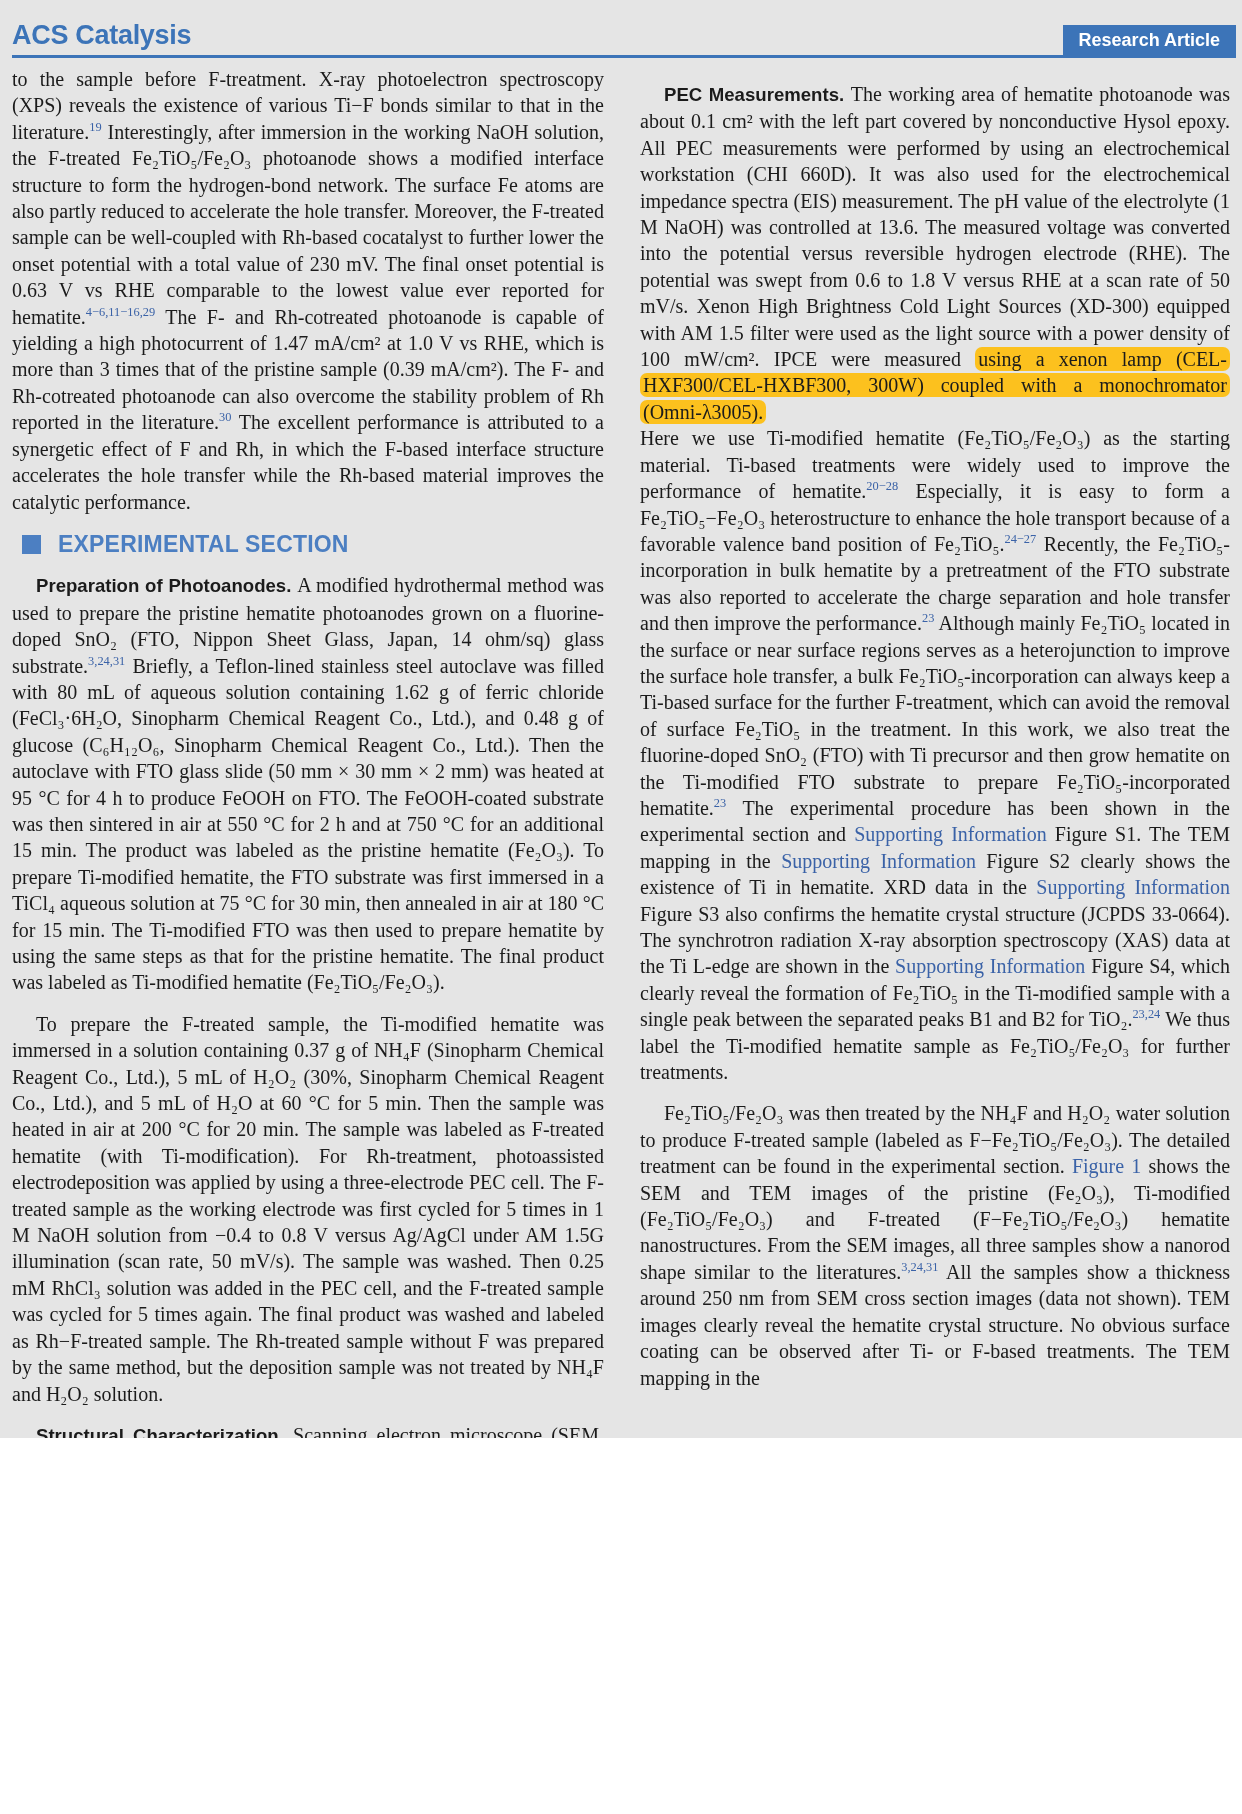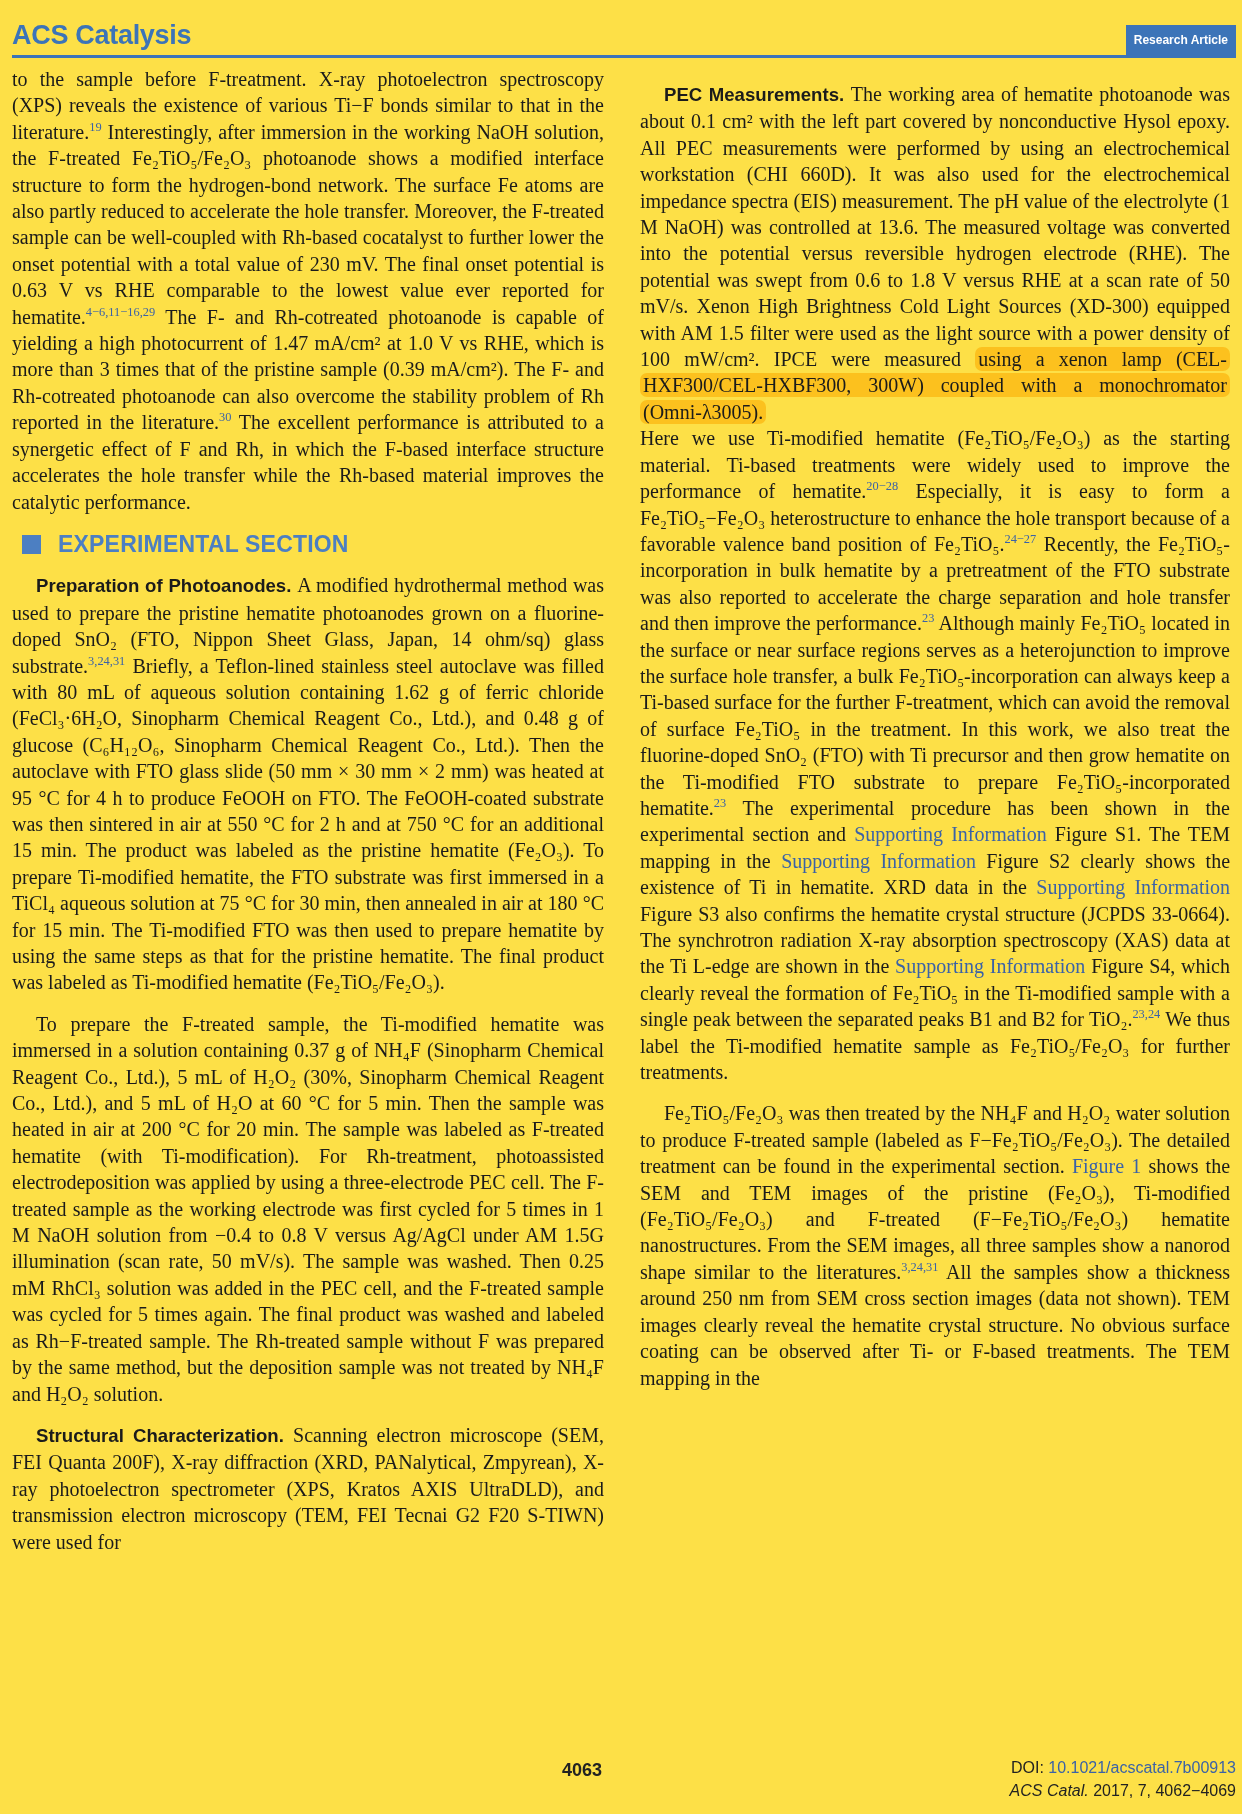--- a/index.html
+++ b/index.html
@@ -1,34 +1,34 @@
 <!DOCTYPE html>
 <html style="--accent: #3c74b8; --heading: #4c7fc2; --link: #3a62a7; --hl: #fcc11e;"><head>
 <meta charset="utf-8">
 <style>
   html,body{margin:0;padding:0;background:#ffffff;}
   .page{
-    position:relative;width:1242px;height:1814px;background:#fde047;
+    position:relative;width:1242px;height:1438px;background:#e5e5e5;
     font-family:"Liberation Serif",serif;color:#1b1b1b;overflow:hidden;
   }
   
   .journal-title{
     position:absolute;left:12px;top:20px;
     font-family:"Liberation Sans",sans-serif;font-weight:bold;
     font-size:27px;color:var(--accent,#3c74b8);letter-spacing:-0.3px;
   }
   .header-rule{
     position:absolute;left:12px;right:6px;top:55px;height:3px;
     background:var(--accent,#3c74b8);
   }
   .badge{
     position:absolute;right:6px;top:25px;height:31px;line-height:31px;
     background:var(--accent,#3c74b8);color:#ffffff;
-    font-family:"Liberation Sans",sans-serif;font-weight:bold;font-size:12px;
-    padding:0 8px;
+    font-family:"Liberation Sans",sans-serif;font-weight:bold;font-size:18px;
+    padding:0 16px;
   }
   
   .col{
     position:absolute;top:66px;text-align:justify;
     font-size:20px;line-height:26.4px;
   }
   .col-left{left:12px;width:592px;}
   .col-right{left:640px;width:590px;}
   p.para{margin:0;padding:0;}
   p.para.indent{text-indent:24px;margin-top:15px;}

